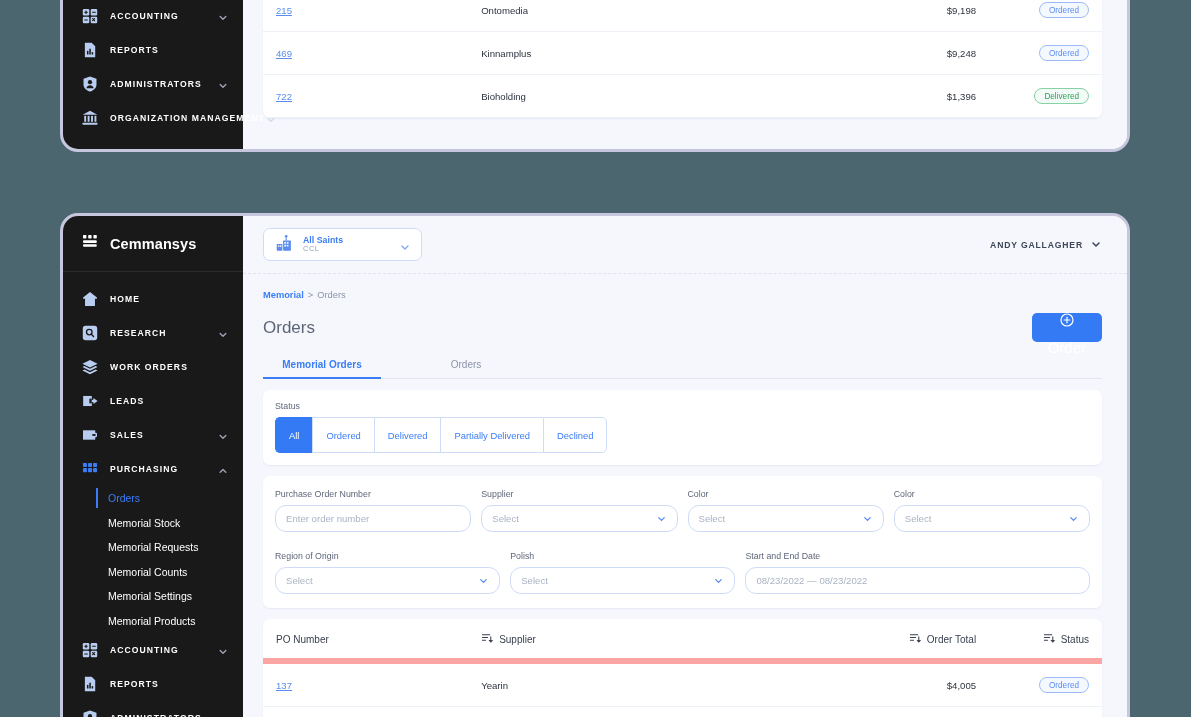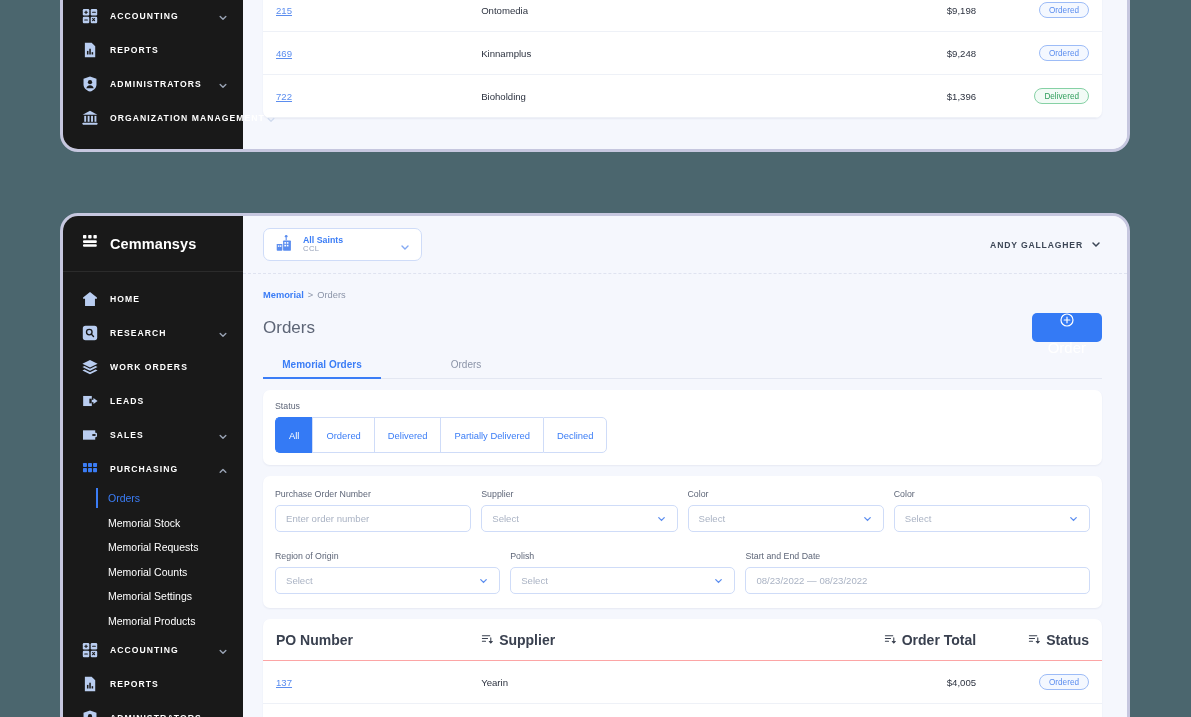--- a/index.html
+++ b/index.html
@@ -132,38 +132,38 @@
   .seg-btn:last-child  { border-radius: 0 5px 5px 0; border-right: 1px solid #cfdcf8; }
   .seg-btn.active { background: #347af5; color: #fff; border-color: #347af5; }
 
   .filters-card { padding: 13px 12px 14px 12px; }
   .frow { display: flex; gap: 10px; }
   .frow + .frow { margin-top: 19px; }
   .fcell { flex: 1; min-width: 0; }
   .fcell.w2 { flex: 1.53; }
   .inp, .sel {
     width: 100%; height: 27px;
-    border: 1px solid #cfdcf8; border-radius: 5px;
+    border: 1px solid #cfdcf8; border-radius: 11px;
     background: #fff; padding: 0 10px;
     font-size: 9.6px; color: #2d3340;
     font-family: "Liberation Sans", sans-serif;
     display: flex; align-items: center;
     cursor: pointer;
   }
   .inp::placeholder { color: #aab3c4; }
   .sel .ph { flex: 1; color: #aab3c4; font-size: 9.6px; }
   .sel .chev-s { width: 11px; height: 11px; flex: 0 0 11px; }
 
   
   .table-card { padding: 0; overflow: hidden; }
   table { width: 100%; border-collapse: collapse; table-layout: fixed; }
   th {
-    font-size: 14px; font-weight: bold; color: #39404f;
+    font-size: 10px; font-weight: normal; color: #39404f;
     text-align: left; padding: 13px 0 12px 0;
-    border-bottom: 1px solid #fca5a5;
+    border-bottom: 6px solid #fca5a5;
   }
   th .th-in { display: flex; align-items: center; gap: 6px; }
   th.right .th-in { justify-content: flex-end; }
   td {
     font-size: 9.6px; color: #2d3340;
     padding: 13px 0; border-bottom: 1px solid #eef1f7;
     vertical-align: middle;
   }
   .c-po  { width: 26%; padding-left: 13px; }
   .c-sup { width: 37%; }

